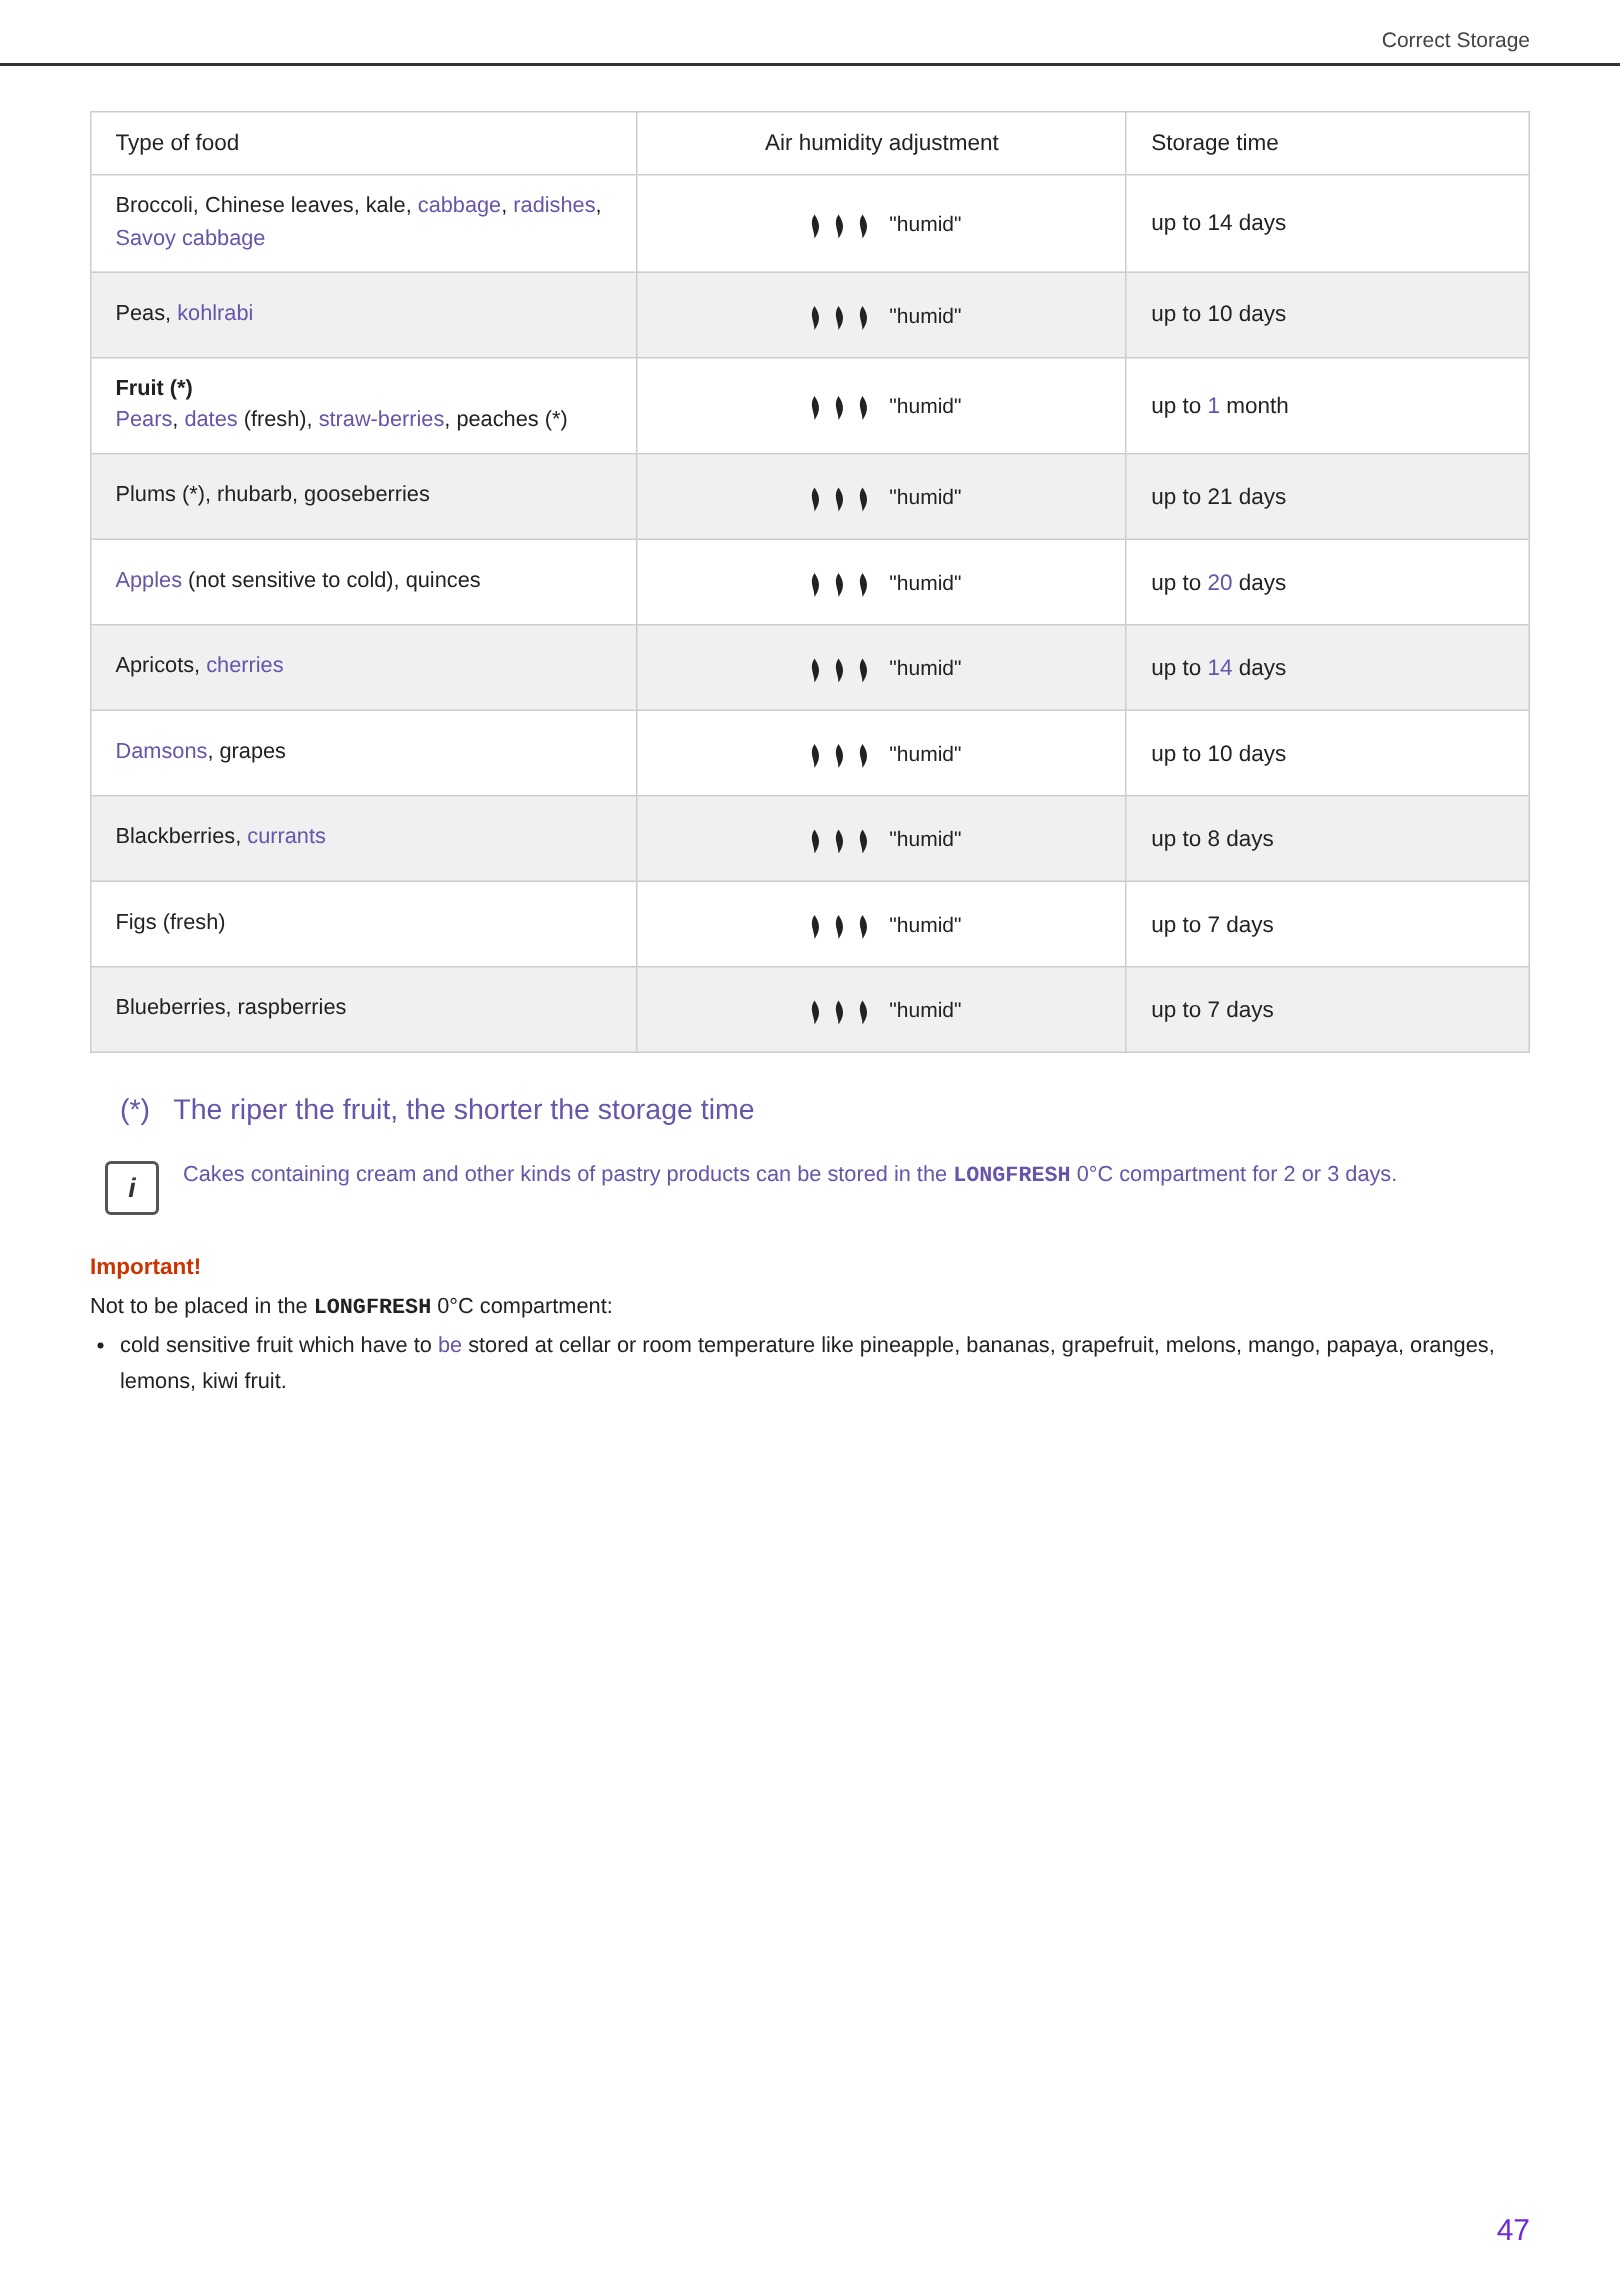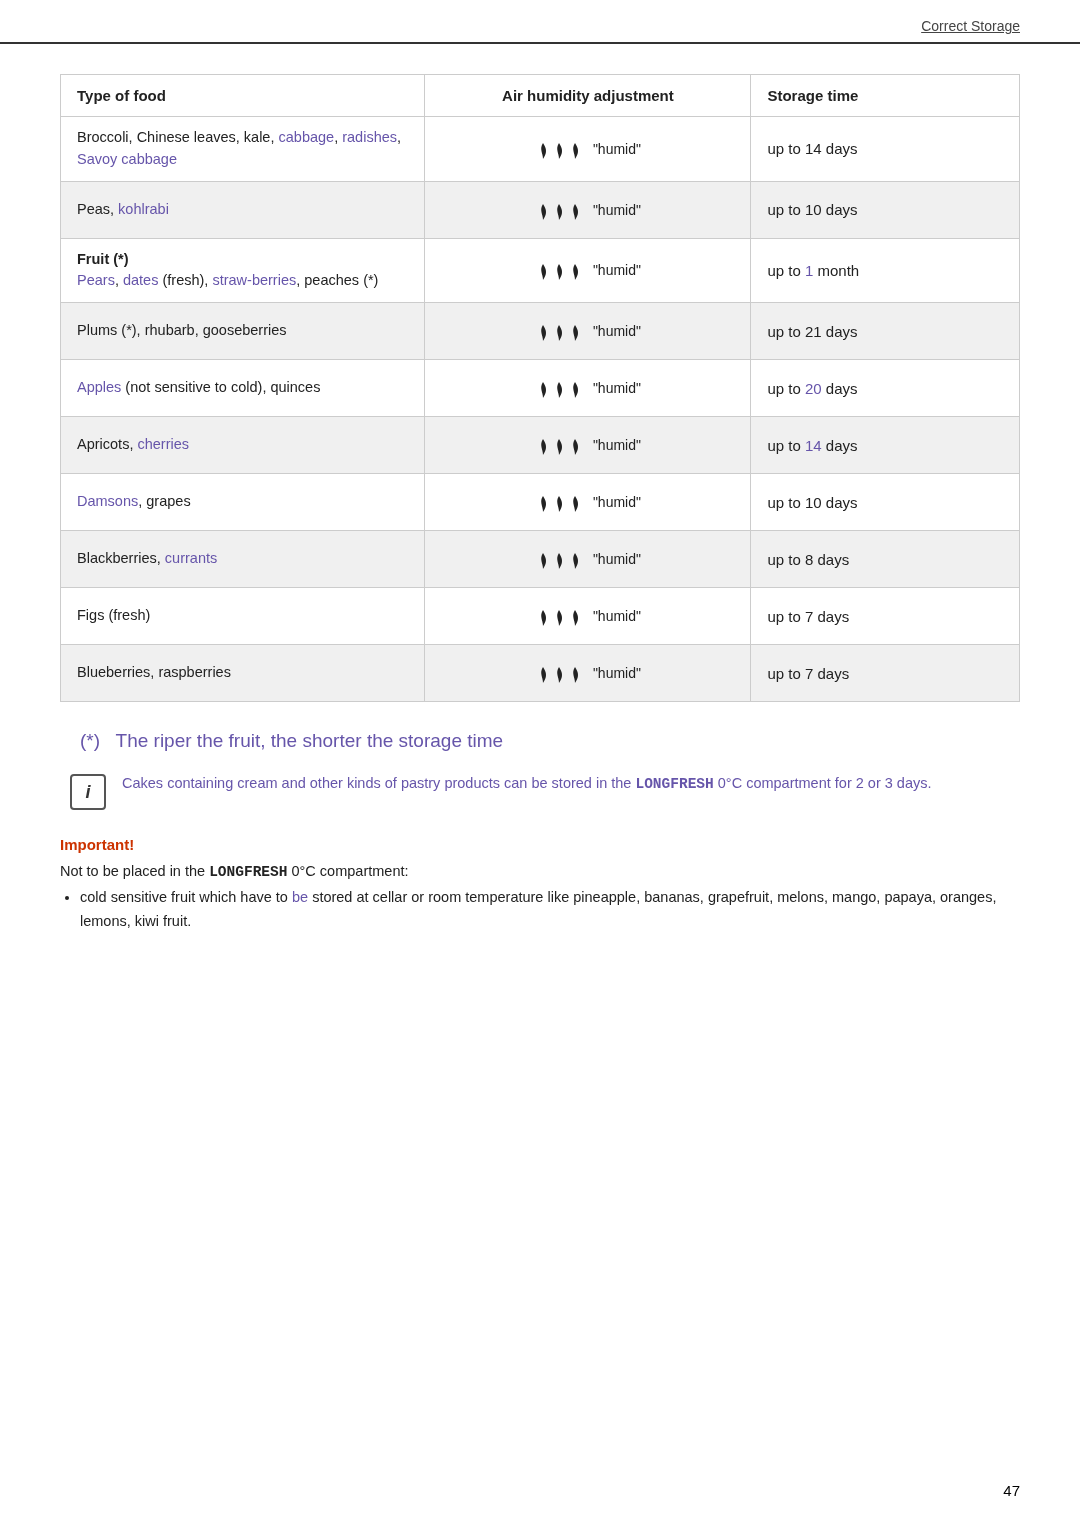--- a/index.html
+++ b/index.html
@@ -12,36 +12,35 @@
       min-height: 1529px;
       position: relative;
     }
 
     .page-header {
       text-align: right;
       padding: 18px 60px 8px 0;
       font-size: 14px;
       color: #444;
       border-bottom: 2px solid #333;
-      text-decoration: underline;
     }
 
     .main-content {
       padding: 30px 60px 40px 60px;
     }
 
     
     .storage-table {
       width: 100%;
       border-collapse: collapse;
       margin-bottom: 28px;
     }
 
     .storage-table th {
-      font-weight: bold;
+      font-weight: normal;
       font-size: 15px;
       padding: 12px 16px;
       border: 1px solid #ccc;
       background: #fff;
       text-align: left;
     }
 
     .storage-table th:first-child {
       width: 38%;
     }
@@ -195,22 +194,22 @@
 
     .be-link {
       color: #6655aa;
     }
 
     
     .page-number {
       position: absolute;
       bottom: 30px;
       right: 60px;
-      font-size: 15px;
-      color: #000000;
+      font-size: 20px;
+      color: #6d28d9;
     }
   </style>
 </head>
 <body>
 
 <div class="page-header">
   <span>Correct Storage</span>
 </div>
 
 <div class="main-content">

